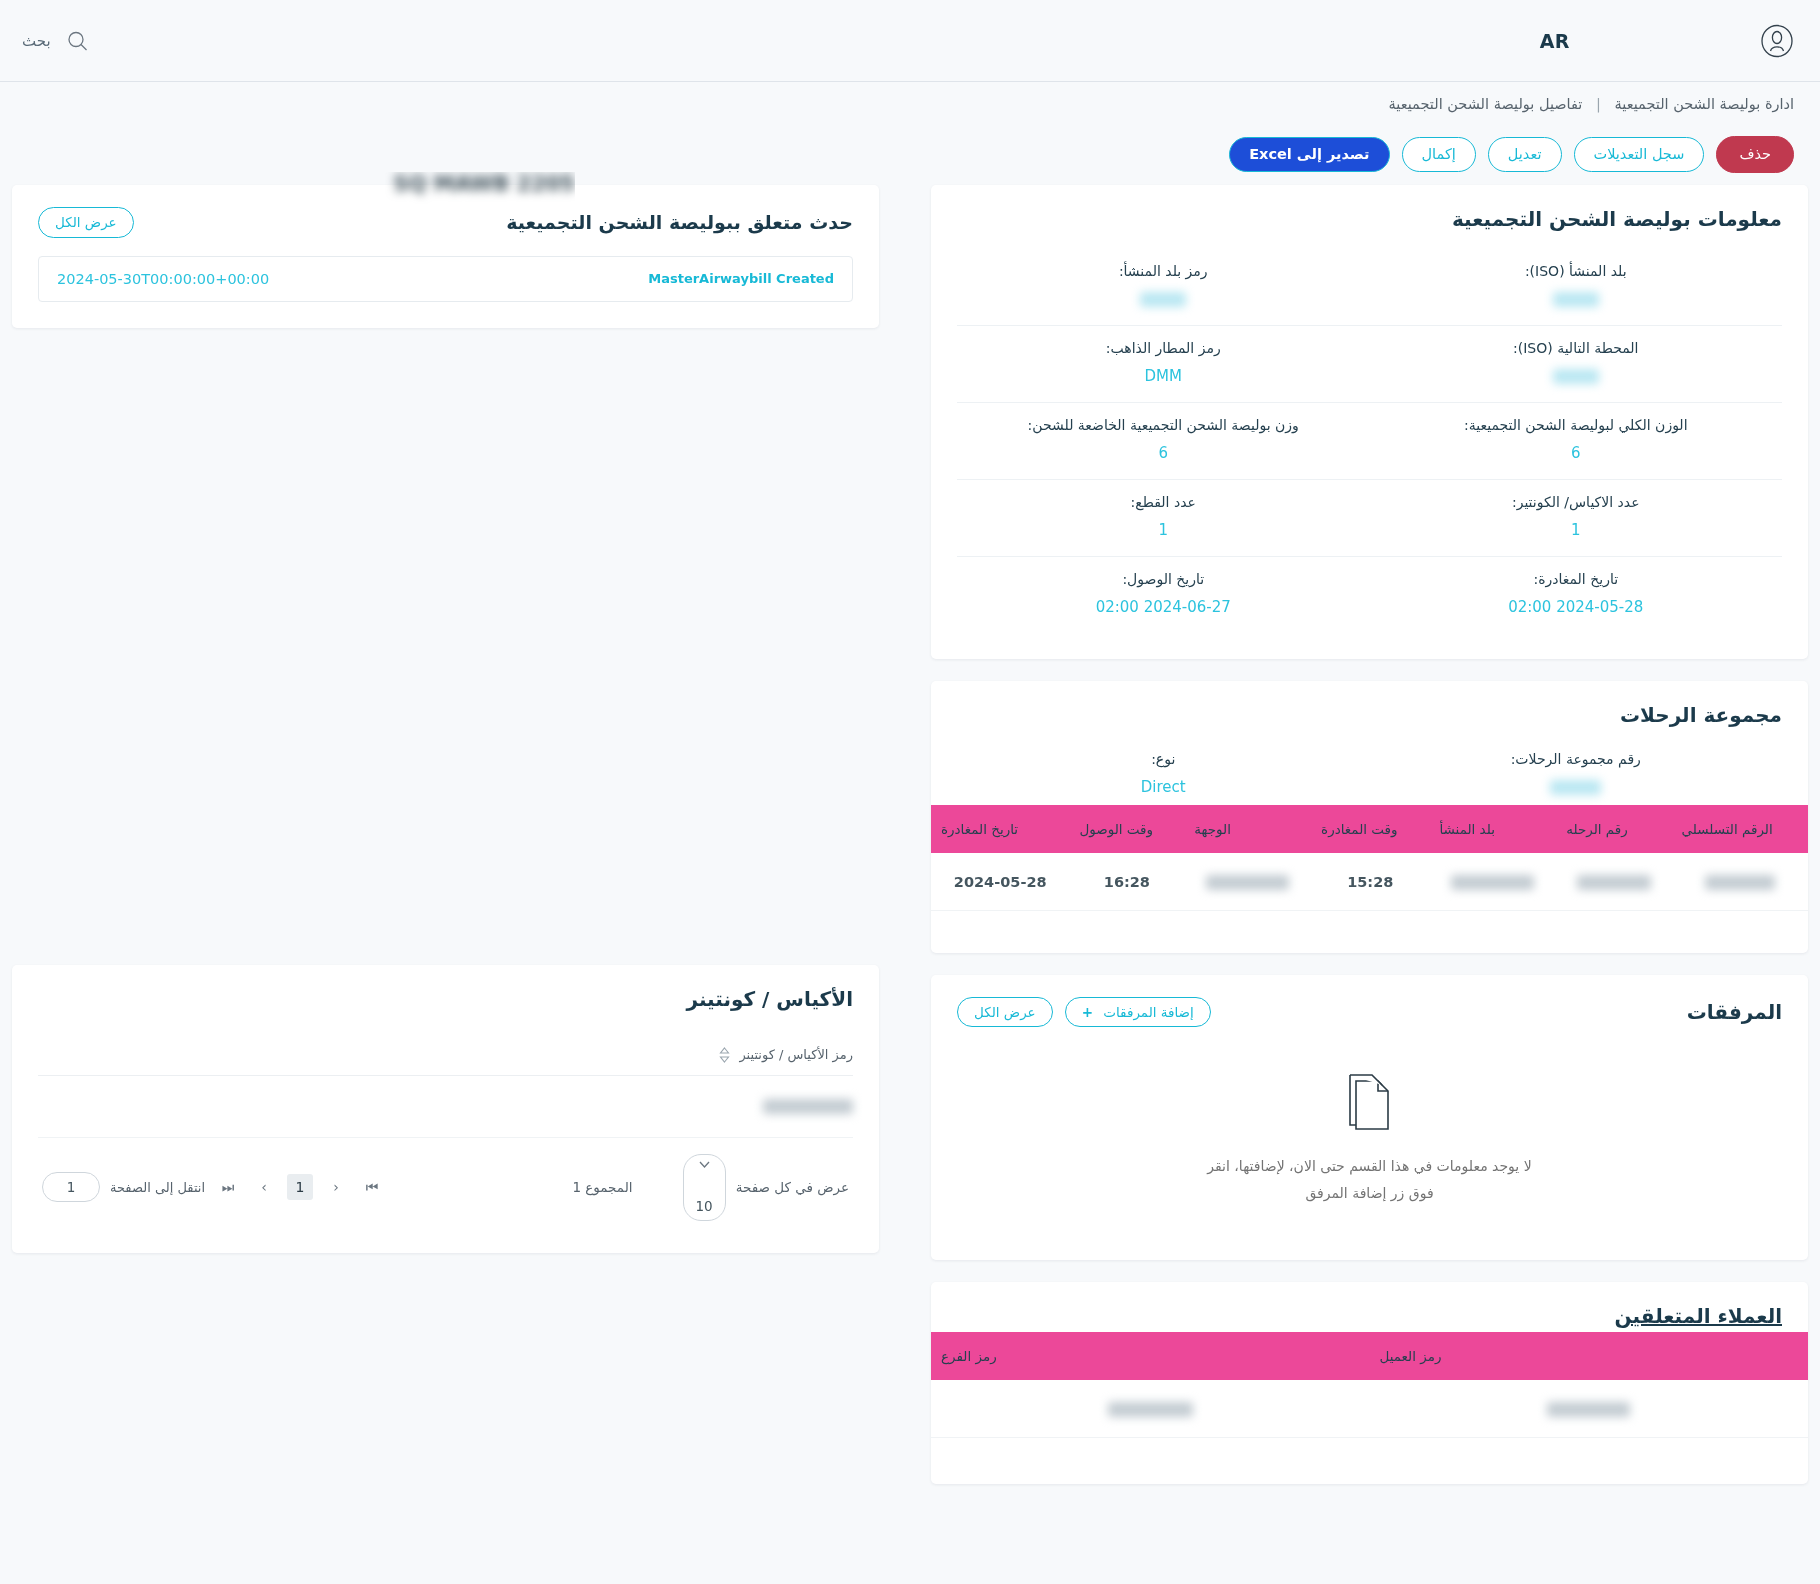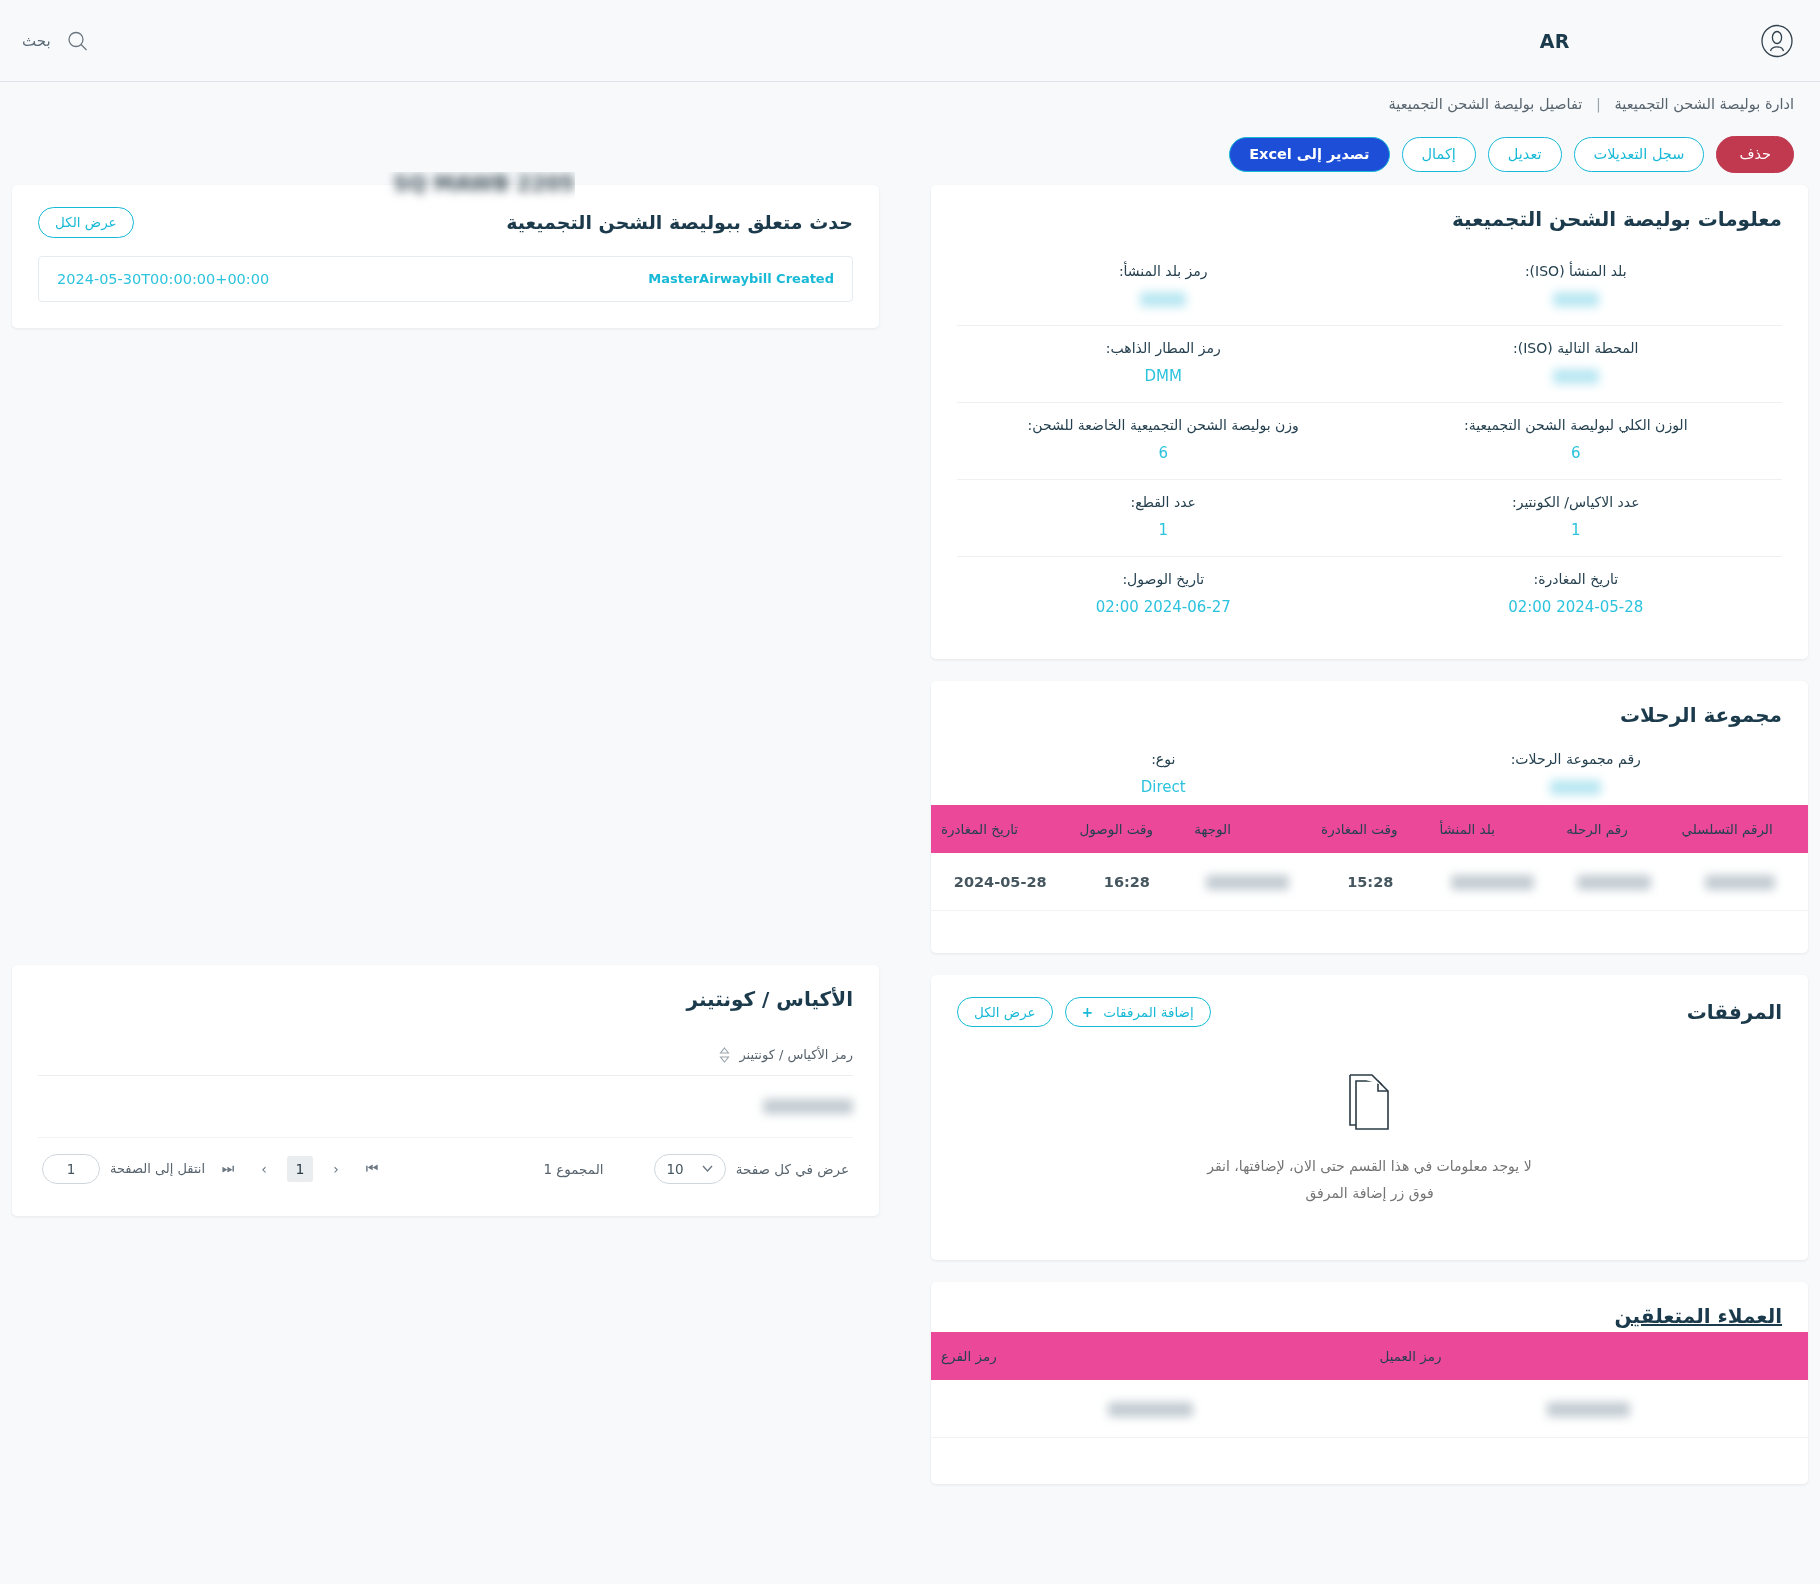--- a/index.html
+++ b/index.html
@@ -151,22 +151,23 @@
 
   .pager {
     display: flex; align-items: center; justify-content: space-between;
     padding: 16px 4px 6px 4px;
   }
   .pager-right, .pager-left { display: flex; align-items: center; gap: 10px; }
   .per-page-label { font-size: 13.5px; color: #57636d; }
   .select-box {
     border: 1px solid #cfd6dc; border-radius: 18px;
     padding: 6px 12px; font-size: 13.5px; color: #45565f;
-    display: inline-flex; align-items: center; gap: 18px; background: #fff;
+    display: inline-flex; align-items: center; gap: 30px; background: #fff;
     cursor: pointer;
+    flex-direction: column;
   }
   .chev { width: 11px; height: 7px; display:block; }
   .total-label { font-size: 13.5px; color: #57636d; margin-right: 40px; }
   .pg-btn {
     width: 26px; height: 26px; display:inline-flex;
     align-items:center; justify-content:center;
     font-size: 14px; color: #6b7680; cursor: pointer; background:none;
     border:none; border-radius: 3px;
   }
   .pg-btn.active { background: #e9edf0; color: #2b3b45; }

